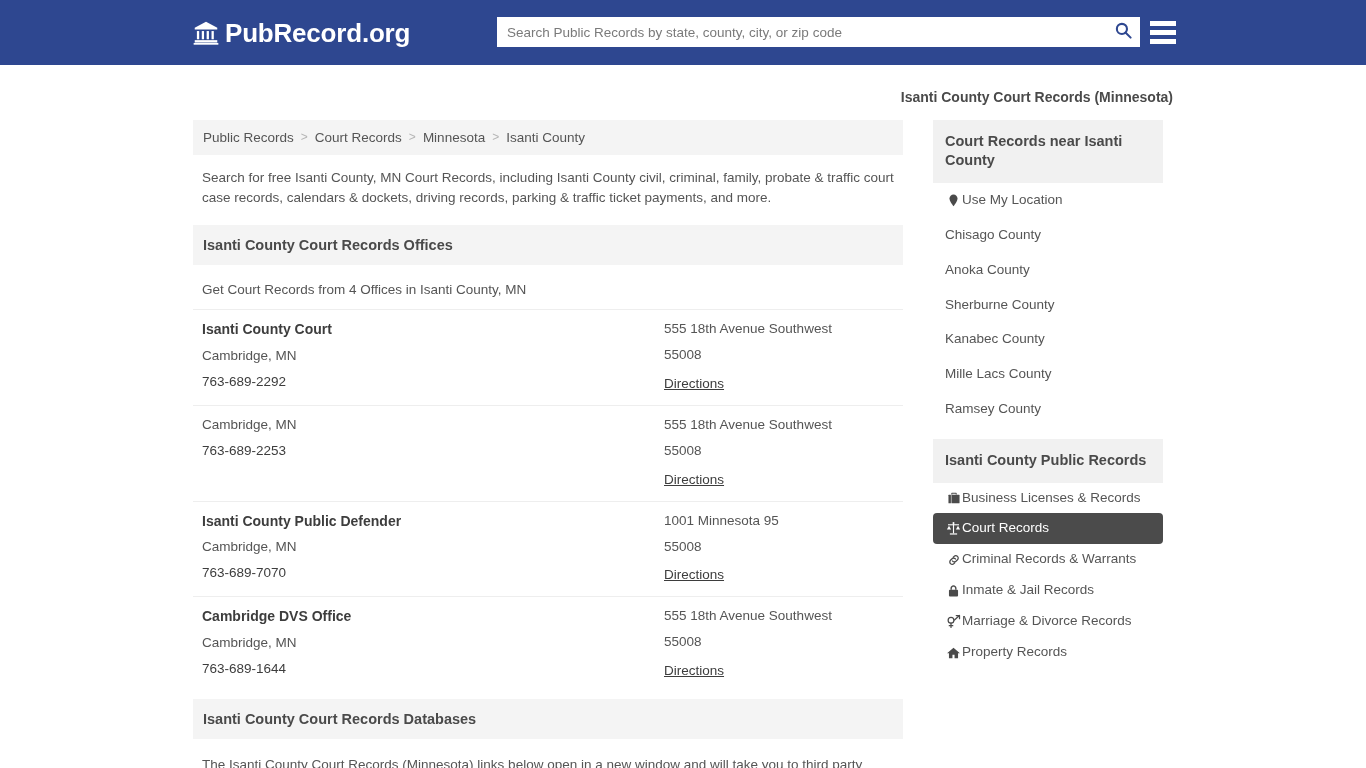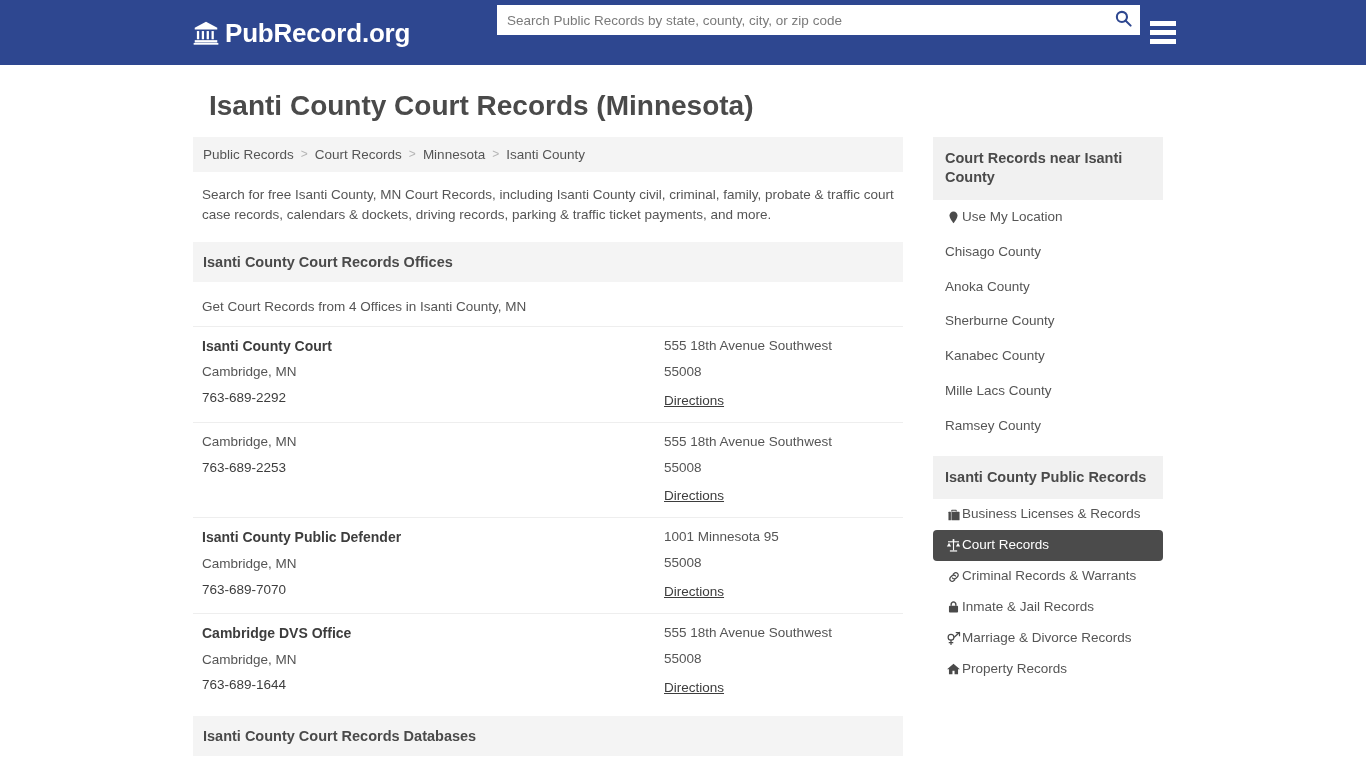--- a/index.html
+++ b/index.html
@@ -28,21 +28,21 @@
   .brand-icon { width: 26px; height: 26px; margin-right: 6px; display:block; }
   .brand-text {
     color: #ffffff;
     font-size: 26px;
     font-weight: bold;
     letter-spacing: -0.2px;
     line-height: 1;
   }
   .search-wrap {
     position: absolute;
-    left: 497px; top: 5px;
+    left: 497px; top: 17px;
     width: 643px; height: 30px;
     background: #ffffff;
     display: flex; align-items: center;
   }
   .search-input {
     border: none; outline: none;
     flex: 1;
     height: 28px;
     padding: 0 10px;
     font-size: 13.5px;
@@ -70,25 +70,26 @@
   .menu-btn span {
     display: block; width: 26px; height: 5px; background: #ffffff;
   }
 
   
   .page {
     width: 1366px;
     padding: 0 193px;
   }
   .page-title {
-    font-size: 28px;
+    font-size: 14px;
     font-weight: bold;
     color: #4a4a4a;
     margin: 24px 0 14px 16px;
     line-height: 1.2;
+    text-align: right;
   }
   .columns {
     display: flex;
     align-items: flex-start;
     gap: 30px;
   }
   .main-col { width: 710px; flex: 0 0 710px; }
   .side-col { width: 230px; flex: 0 0 230px; }
 
   

